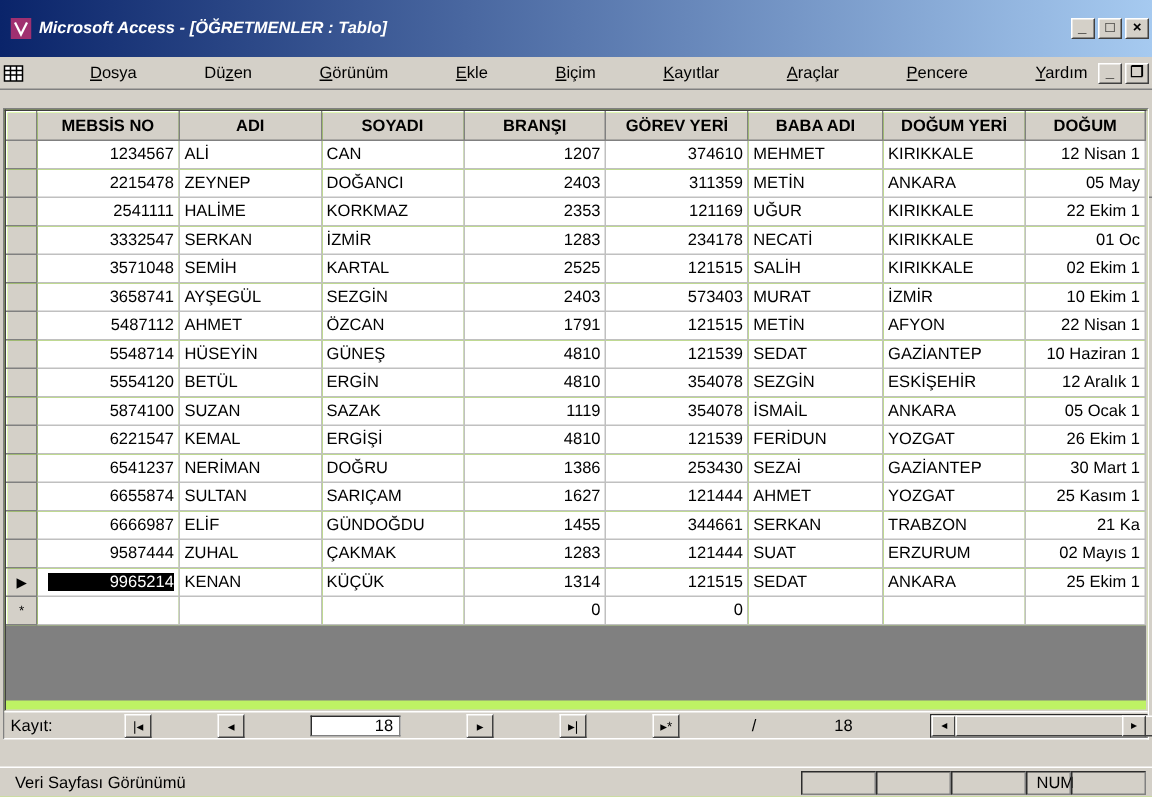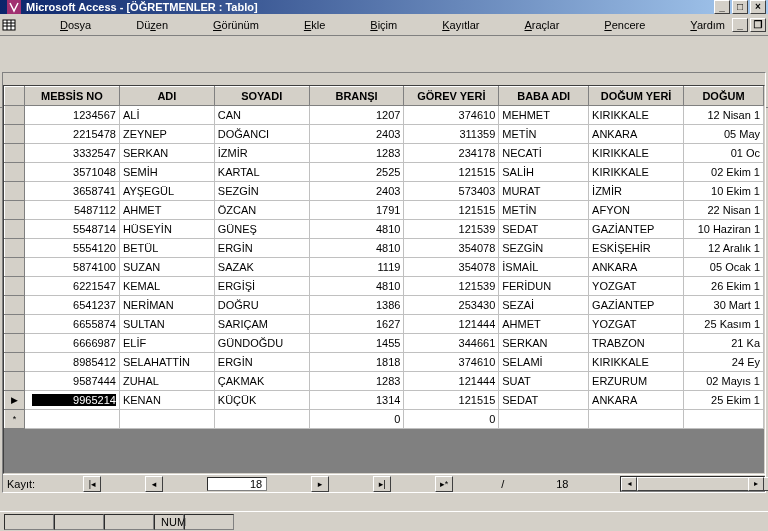--- a/index.html
+++ b/index.html
@@ -1,36 +1,36 @@
 <!DOCTYPE html>
 <html><head>
 <meta charset="utf-8">
 <style>
 * { box-sizing: border-box; margin: 0; padding: 0; font-family: Tahoma, Arial, sans-serif; font-size: 11px; }
 body { background: #d4d0c8; width: 768px; height: 531px; overflow: hidden; position: relative; }
 
-.titlebar { height: 14px; background: linear-gradient(to right, #0a246a, #a6caf0); display: flex; align-items: center; padding: 0 2px; color: #fff; }
+.titlebar { height: 38px; background: linear-gradient(to right, #0a246a, #a6caf0); display: flex; align-items: center; padding: 0 2px; color: #fff; font-style: italic; }
 .titlebar .icon { width: 16px; height: 16px; margin: 0 4px; display: flex; align-items: center; justify-content: center; }
 .titlebar .title { flex: 1; font-weight: bold; }
 .winbtns { display: flex; gap: 2px; }
 .winbtn { width: 16px; height: 14px; background: #d4d0c8; border: 1px solid #fff; border-right-color: #404040; border-bottom-color: #404040; display: flex; align-items: center; justify-content: center; color: #000; font-weight: bold; font-size: 10px; line-height: 1; }
 
 .menubar { height: 22px; background: #d4d0c8; display: flex; align-items: center; padding: 0 2px; border-bottom: 1px solid #808080; }
 .sysicon { width: 16px; height: 16px; margin-right: 6px; display: flex; align-items: center; justify-content: center; }
 .menuitem { padding: 2px 7px; cursor: default; margin-left: 31px; }
 .menuitem u { text-decoration: underline; }
 .menubar .docbtns { margin-left: auto; display: flex; gap: 2px; }
 
 .toolbar { height: 28px; background: #d4d0c8; display: flex; align-items: center; padding: 2px 4px; border-bottom: 1px solid #808080; gap: 1px; margin-top: 44px; }
 .tbtn { min-width: 23px; height: 22px; display: flex; align-items: center; justify-content: center; border: 1px solid transparent; position: relative; }
 .tsep { width: 1px; height: 20px; background: #808080; margin: 0 3px; border-right: 1px solid #fff; }
 .dropdown-arrow { font-size: 7px; margin-left: 2px; }
 
 .grid-container { position: absolute; top: 72px; left: 2px; right: 2px; bottom: 38px; border: 1px solid #808080; border-right-color: #fff; border-bottom-color: #fff; background: #d4d0c8; display: flex; flex-direction: column; }
-.grid-scroll { flex: 1; overflow: hidden; background: #bef264; border: 1px solid #404040; border-right-color: #d4d0c8; border-bottom-color: #d4d0c8; margin-top: 12px; }
+.grid-scroll { flex: 1; overflow: hidden; background: #bef264; border: 1px solid #404040; border-right-color: #d4d0c8; border-bottom-color: #d4d0c8; }
 .grid { border-collapse: collapse; table-layout: fixed; }
 .grid th, .grid td { border: 1px solid #c0c0c0; height: 19px; padding: 0 3px; white-space: nowrap; overflow: hidden; }
 .grid th { background: #d4d0c8; border: 1px solid #808080; border-top-color: #fff; border-left-color: #fff; font-weight: bold; text-align: center; }
 .grid td { background: #fff; }
 .rowhdr { background: #d4d0c8 !important; border: 1px solid #808080 !important; border-top-color: #fff !important; border-left-color: #fff !important; text-align: center; width: 20px; font-size: 9px; }
 .num { text-align: right; }
 .txt { text-align: left; }
 .selcell { background: #000; color: #fff; padding-left: 41px; }
 .emptyarea { background: #808080; height: 50px; }
 
@@ -258,20 +258,31 @@
             <td class="txt">ZEYNEP</td>
             <td class="txt">DOĞANCI</td>
             <td class="num">2403</td>
             <td class="num">311359</td>
             <td class="txt">METİN</td>
             <td class="txt">ANKARA</td>
             <td class="num">05 May</td>
           </tr>
           <tr>
             <td class="rowhdr"></td>
+            <td class="num">2541111</td>
+            <td class="txt">HALİME</td>
+            <td class="txt">KORKMAZ</td>
+            <td class="num">2353</td>
+            <td class="num">121169</td>
+            <td class="txt">UĞUR</td>
+            <td class="txt">KIRIKKALE</td>
+            <td class="num">22 Ekim 1</td>
+          </tr>
+          <tr>
+            <td class="rowhdr"></td>
             <td class="num">3332547</td>
             <td class="txt">SERKAN</td>
             <td class="txt">İZMİR</td>
             <td class="num">1283</td>
             <td class="num">234178</td>
             <td class="txt">NECATİ</td>
             <td class="txt">KIRIKKALE</td>
             <td class="num">01 Oc</td>
           </tr>
           <tr>
@@ -376,31 +387,20 @@
           <tr>
             <td class="rowhdr"></td>
             <td class="num">6666987</td>
             <td class="txt">ELİF</td>
             <td class="txt">GÜNDOĞDU</td>
             <td class="num">1455</td>
             <td class="num">344661</td>
             <td class="txt">SERKAN</td>
             <td class="txt">TRABZON</td>
             <td class="num">21 Ka</td>
-          </tr>
-          <tr>
-            <td class="rowhdr"></td>
-            <td class="num">8985412</td>
-            <td class="txt">SELAHATTİN</td>
-            <td class="txt">ERGİN</td>
-            <td class="num">1818</td>
-            <td class="num">374610</td>
-            <td class="txt">SELAMİ</td>
-            <td class="txt">KIRIKKALE</td>
-            <td class="num">24 Ey</td>
           </tr>
           <tr>
             <td class="rowhdr"></td>
             <td class="num">9587444</td>
             <td class="txt">ZUHAL</td>
             <td class="txt">ÇAKMAK</td>
             <td class="num">1283</td>
             <td class="num">121444</td>
             <td class="txt">SUAT</td>
             <td class="txt">ERZURUM</td>
@@ -444,18 +444,19 @@
     <span class="navlabel">18</span>
     <div class="hscroll">
       <div class="hscroll-btn" style="left:0">◂</div>
       <div class="hscroll-thumb"></div>
       <div class="hscroll-btn" style="right:0">▸</div>
     </div>
   </div>
 </div>
 
 <div class="statusbar">
+  <div class="pane flex">Veri Sayfası Görünümü</div>
   <div class="pane" style="width:50px"></div>
   <div class="pane" style="width:50px"></div>
   <div class="pane" style="width:50px"></div>
   <div class="pane" style="width:30px">NUM</div>
   <div class="pane" style="width:50px"></div>
 </div>
 
 </body></html>

